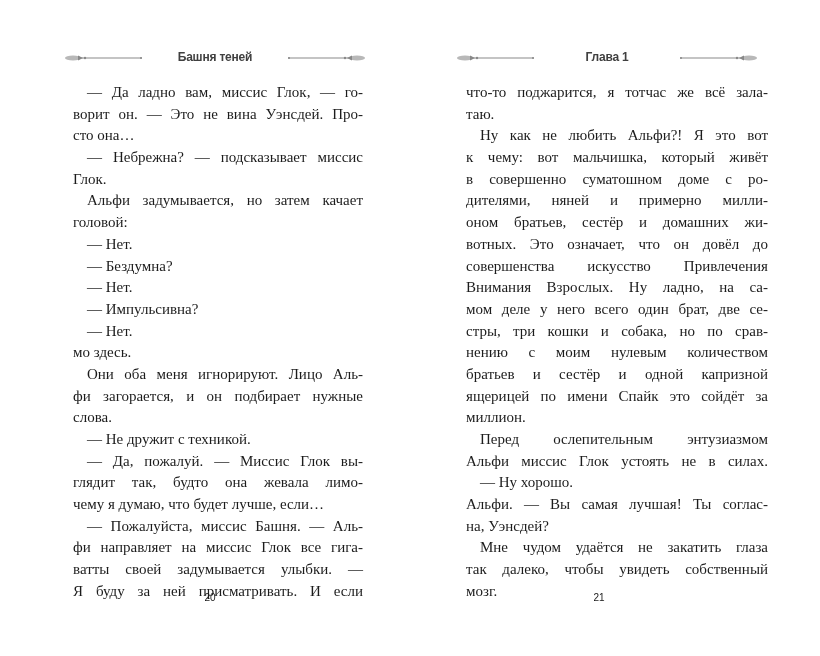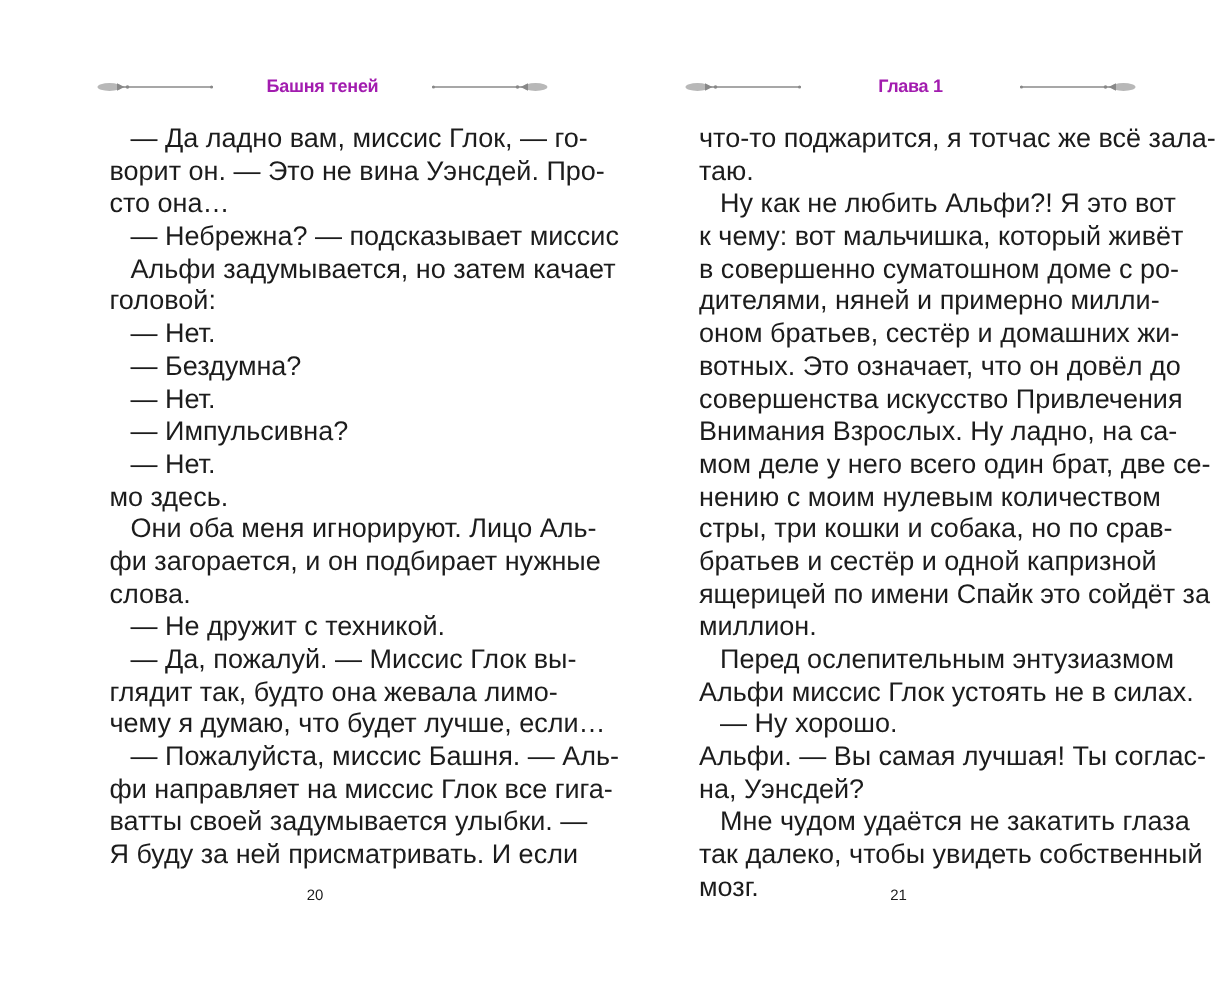--- a/index.html
+++ b/index.html
@@ -6,28 +6,28 @@
     body { width: 820px; height: 656px; position: relative; overflow: hidden; }
     .page { position: absolute; top: 0; height: 656px; }
     .page-left { left: 0; width: 410px; }
     .page-right { left: 410px; width: 410px; }
     .running-head { position: absolute; top: 48px; height: 20px; }
     .page-left .running-head { left: 60px; width: 310px; }
     .page-right .running-head { left: 42px; width: 310px; }
     .head-title {
       position: absolute; left: 0; right: 0; top: 2px; text-align: center;
       font-family: "Liberation Sans", sans-serif; font-size: 12px; font-weight: bold;
-      color: #a21caf; letter-spacing: -0.2px;
+      color: #404040; letter-spacing: -0.2px;
     }
     .ornament { position: absolute; top: 5px; width: 80px; height: 10px; }
     .ornament.left { left: 4px; }
     .ornament.right { right: 4px; }
     .text-block {
       position: absolute; top: 82px;
-      font-family: Liberation Sans, sans-serif; font-size: 18px; line-height: 21.7px;
+      font-family: Liberation Serif, serif; font-size: 15px; line-height: 21.7px;
       color: #1c1c1c;
     }
     .page-left .text-block { left: 73px; width: 290px; }
     .page-right .text-block { left: 43px; width: 302px; margin-left: 13px; }
     .line { white-space: nowrap; display: block; text-align: justify; text-align-last: justify; height: 21.7px; overflow: visible; }
     .line.indent { padding-left: 14px; }
     .line.last { text-align-last: left; }
     .folio {
       position: absolute; top: 592px; width: 60px; text-align: center;
       font-family: "Liberation Sans", sans-serif; font-size: 10px; color: #1a1a1a;
@@ -54,20 +54,21 @@
       <line x1="2" y1="5" x2="63" y2="5" stroke="#8a8a8a" stroke-width="1.1"></line>
       <circle cx="59" cy="5" r="1.2" fill="#888"></circle>
       <circle cx="3" cy="5" r="1" fill="#888"></circle>
     </svg>
   </div>
   <div class="text-block" id="left-text">
       <span class="line indent">— Да ладно вам, миссис Глок, — го-</span>
       <span class="line">ворит он. — Это не вина Уэнсдей. Про-</span>
       <span class="line last">сто она…</span>
       <span class="line indent">— Небрежна? — подсказывает миссис</span>
+      <span class="line last">Глок.</span>
       <span class="line indent">Альфи задумывается, но затем качает</span>
       <span class="line last">головой:</span>
       <span class="line indent last">— Нет.</span>
       <span class="line indent last">— Бездумна?</span>
       <span class="line indent last">— Нет.</span>
       <span class="line indent last">— Импульсивна?</span>
       <span class="line indent last">— Нет.</span>
       <span class="line last">мо здесь.</span>
       <span class="line indent">Они оба меня игнорируют. Лицо Аль-</span>
       <span class="line">фи загорается, и он подбирает нужные</span>
@@ -107,22 +108,22 @@
       <span class="line last">таю.</span>
       <span class="line indent">Ну как не любить Альфи?! Я это вот</span>
       <span class="line">к чему: вот мальчишка, который живёт</span>
       <span class="line">в совершенно суматошном доме с ро-</span>
       <span class="line">дителями, няней и примерно милли-</span>
       <span class="line">оном братьев, сестёр и домашних жи-</span>
       <span class="line">вотных. Это означает, что он довёл до</span>
       <span class="line">совершенства искусство Привлечения</span>
       <span class="line">Внимания Взрослых. Ну ладно, на са-</span>
       <span class="line">мом деле у него всего один брат, две се-</span>
+      <span class="line">стры, три кошки и собака, но по срав-</span>
       <span class="line">нению с моим нулевым количеством</span>
-      <span class="line">стры, три кошки и собака, но по срав-</span>
       <span class="line">братьев и сестёр и одной капризной</span>
       <span class="line">ящерицей по имени Спайк это сойдёт за</span>
       <span class="line last">миллион.</span>
       <span class="line indent">Перед ослепительным энтузиазмом</span>
       <span class="line">Альфи миссис Глок устоять не в силах.</span>
       <span class="line indent last">— Ну хорошо.</span>
       <span class="line">Альфи. — Вы самая лучшая! Ты соглас-</span>
       <span class="line last">на, Уэнсдей?</span>
       <span class="line indent">Мне чудом удаётся не закатить глаза</span>
       <span class="line">так далеко, чтобы увидеть собственный</span>

